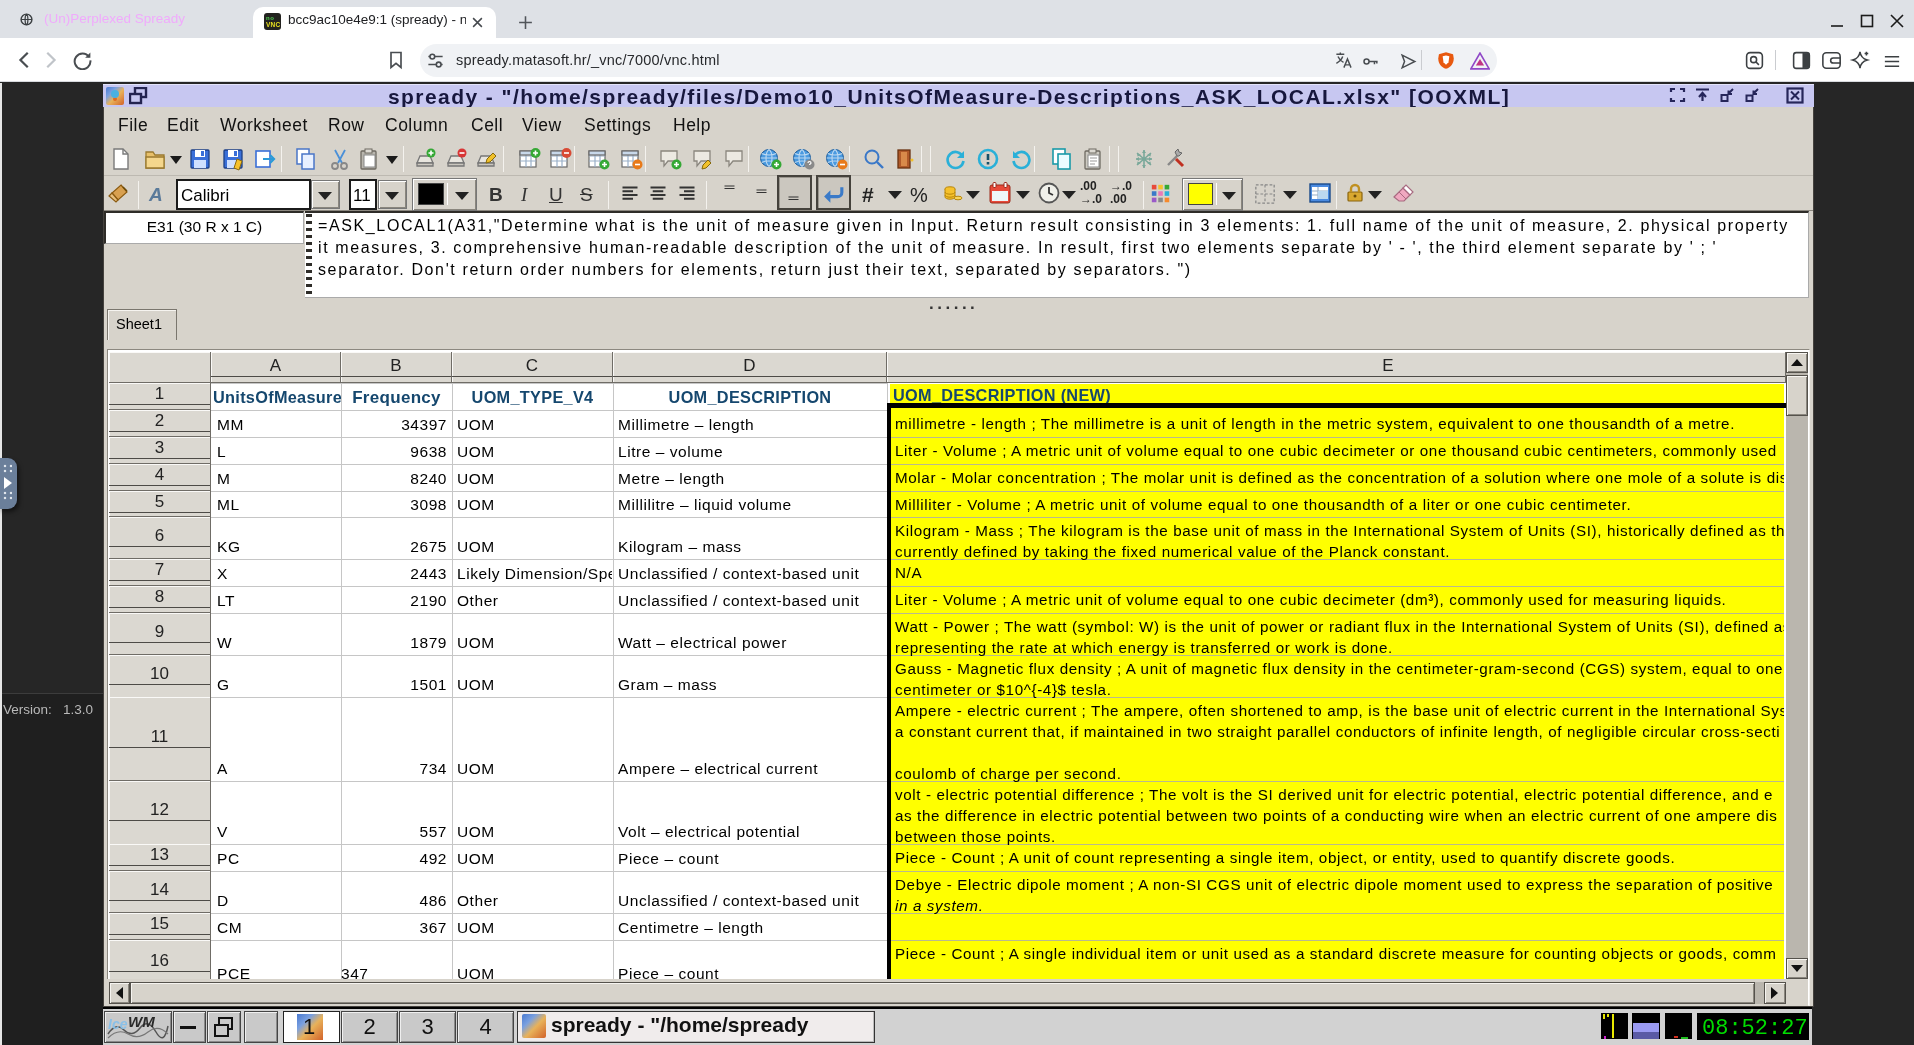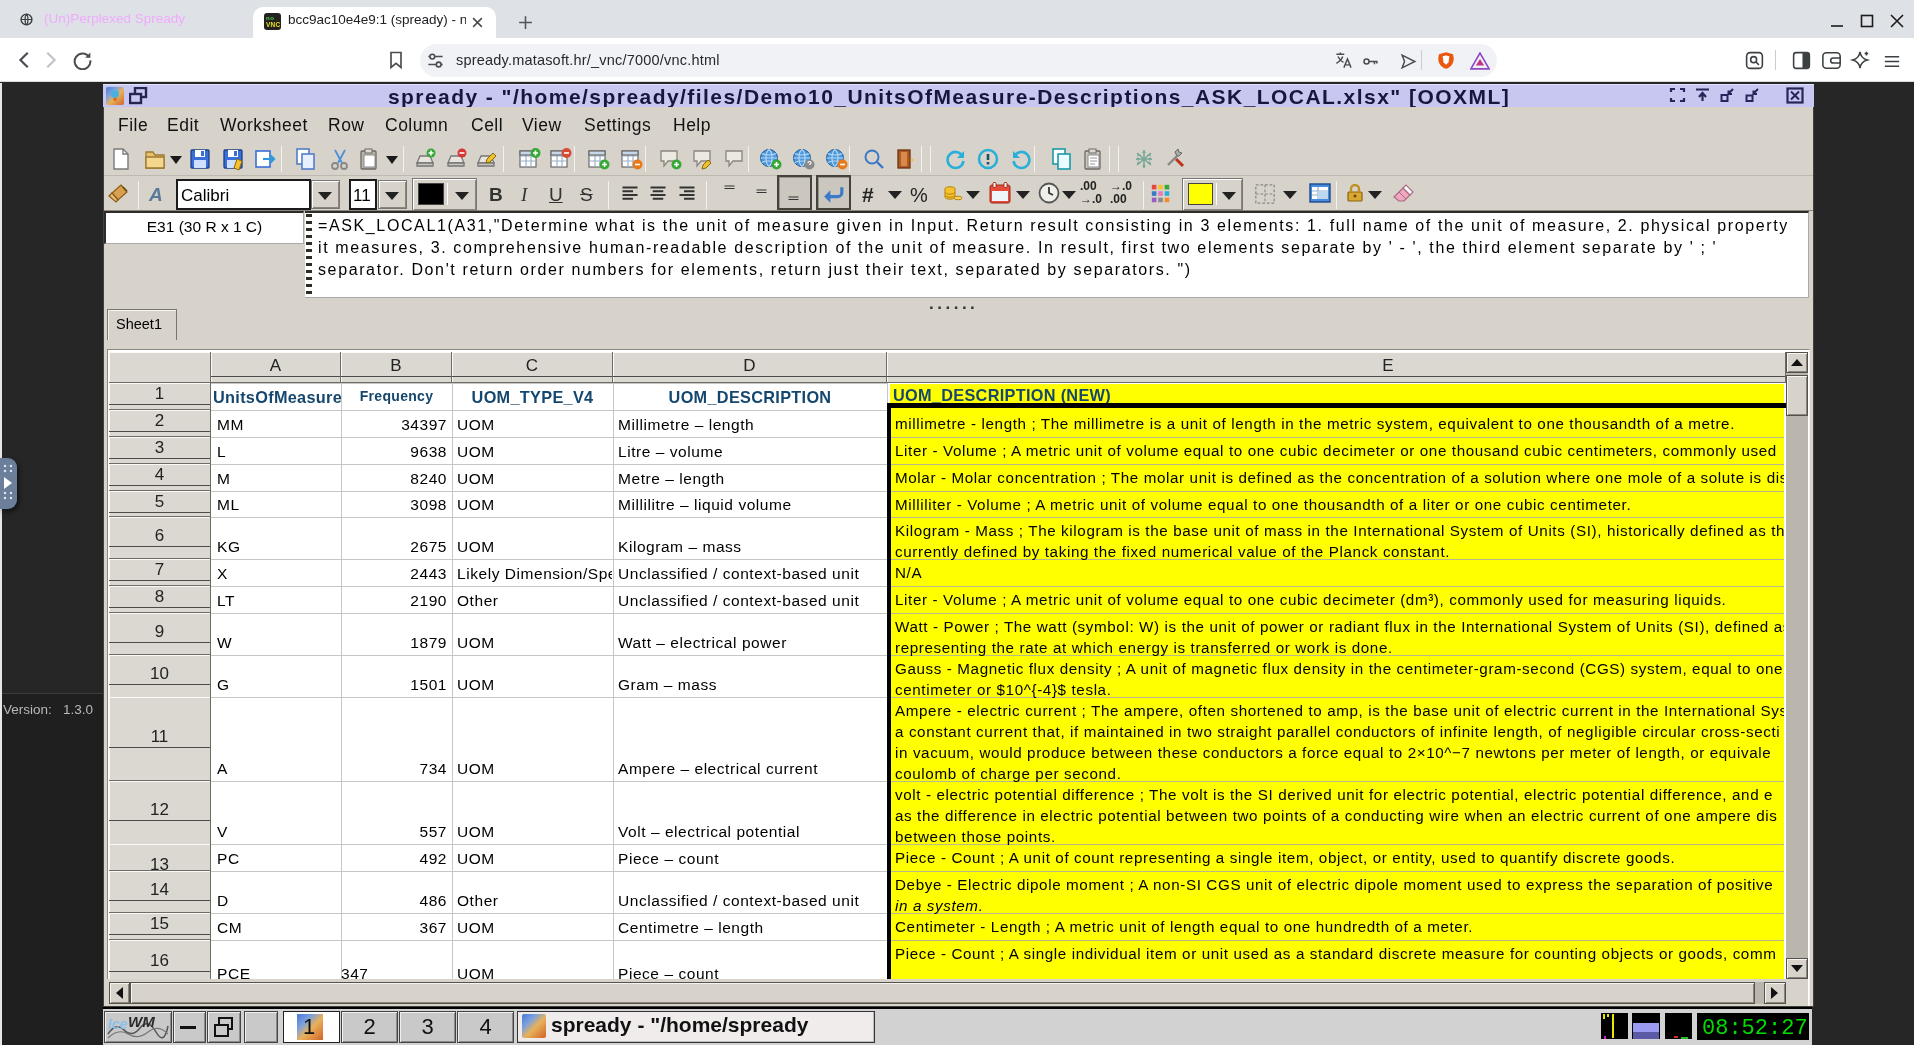--- a/index.html
+++ b/index.html
@@ -511,21 +511,21 @@
     </div>
     <div class="abs hcell" style="left:109px;top:655px;width:102px;height:48px;padding-top:9px;">
       <span class="hlbl">10</span>
     </div>
     <div class="abs hcell" style="left:109px;top:697px;width:102px;height:84px;padding-top:30px;">
       <span class="hlbl">11</span>
     </div>
     <div class="abs hcell" style="left:109px;top:781px;width:102px;height:66px;padding-top:19px;">
       <span class="hlbl">12</span>
     </div>
-    <div class="abs hcell" style="left:109px;top:844px;width:102px;height:27px;padding-top:11px;">
+    <div class="abs hcell" style="left:109px;top:844px;width:102px;height:27px;padding-top:1px;">
       <span class="hlbl">13</span>
     </div>
     <div class="abs hcell" style="left:109px;top:871px;width:102px;height:42px;padding-top:9px;">
       <span class="hlbl">14</span>
     </div>
     <div class="abs hcell" style="left:109px;top:913px;width:102px;height:27px;padding-top:1px;">
       <span class="hlbl">15</span>
     </div>
     <div class="abs hcell" style="left:109px;top:940px;width:102px;height:46px;padding-top:11px;">
       <span class="hlbl">16</span>
@@ -566,21 +566,21 @@
     <div class="abs egh" style="left:891px;top:697px;width:893px;"></div>
     <div class="abs egh" style="left:891px;top:781px;width:893px;"></div>
     <div class="abs egh" style="left:891px;top:844px;width:893px;"></div>
     <div class="abs egh" style="left:891px;top:871px;width:893px;"></div>
     <div class="abs egh" style="left:891px;top:913px;width:893px;"></div>
     <div class="abs egh" style="left:891px;top:940px;width:893px;"></div>
     <div class="abs" style="left:887px;top:403px;width:899px;height:5px;background:#000;"></div>
     <div class="abs" style="left:887px;top:403px;width:4px;height:576px;background:#000;"></div>
     <div class="abs" style="left:890px;top:383px;width:894px;height:1px;background:#fff;"></div>
     <div class="abs cell" style="left:213px;top:388px;width:128px;font-weight:bold;color:#15476e;font-size:16.3px;letter-spacing:0.3px;">UnitsOfMeasure</div>
-    <div class="abs cell" style="left:341px;top:388px;width:111px;font-weight:bold;color:#15476e;font-size:14px;letter-spacing:0.3px;text-align:center;">Frequency</div>
+    <div class="abs cell" style="left:341px;top:388px;width:111px;font-weight:bold;color:#15476e;font-size:17px;letter-spacing:0.3px;text-align:center;">Frequency</div>
     <div class="abs cell" style="left:452px;top:388px;width:161px;font-weight:bold;color:#15476e;font-size:16.3px;letter-spacing:0.3px;text-align:center;">UOM_TYPE_V4</div>
     <div class="abs cell" style="left:613px;top:388px;width:274px;font-weight:bold;color:#15476e;font-size:16.3px;letter-spacing:0.3px;text-align:center;">UOM_DESCRIPTION</div>
     <div class="abs cell" style="left:217px;top:416px;width:120px;">MM</div>
     <div class="abs cell" style="left:341px;top:416px;width:106px;text-align:right;">34397</div>
     <div class="abs cell" style="left:457px;top:416px;width:155px;">UOM</div>
     <div class="abs cell" style="left:618px;top:416px;width:266px;">Millimetre – length</div>
     <div class="abs ecell" style="left:895px;top:413px;width:889px;">millimetre - length ; The millimetre is a unit of length in the metric system, equivalent to one thousandth of a metre.</div>
     <div class="abs cell" style="left:217px;top:443px;width:120px;">L</div>
     <div class="abs cell" style="left:341px;top:443px;width:106px;text-align:right;">9638</div>
     <div class="abs cell" style="left:457px;top:443px;width:155px;">UOM</div>
@@ -623,21 +623,20 @@
     <div class="abs cell" style="left:457px;top:676px;width:155px;">UOM</div>
     <div class="abs cell" style="left:618px;top:676px;width:266px;">Gram – mass</div>
     <div class="abs ecell" style="left:895px;top:658px;width:889px;">Gauss - Magnetic flux density ; A unit of magnetic flux density in the centimeter-gram-second (CGS) system, equal to one</div>
     <div class="abs ecell" style="left:895px;top:679px;width:889px;">centimeter or $10^{-4}$ tesla.</div>
     <div class="abs cell" style="left:217px;top:760px;width:120px;">A</div>
     <div class="abs cell" style="left:341px;top:760px;width:106px;text-align:right;">734</div>
     <div class="abs cell" style="left:457px;top:760px;width:155px;">UOM</div>
     <div class="abs cell" style="left:618px;top:760px;width:266px;">Ampere – electrical current</div>
     <div class="abs ecell" style="left:895px;top:721px;width:889px;">a constant current that, if maintained in two straight parallel conductors of infinite length, of negligible circular cross-secti</div>
     <div class="abs ecell" style="left:895px;top:700px;width:889px;">Ampere - electric current ; The ampere, often shortened to amp, is the base unit of electric current in the International Sys</div>
-    <div class="abs ecell" style="left:895px;top:742px;width:889px;">in vacuum, would produce between these conductors a force equal to 2×10^−7 newtons per meter of length, or equivale</div>
     <div class="abs ecell" style="left:895px;top:763px;width:889px;">coulomb of charge per second.</div>
     <div class="abs cell" style="left:217px;top:823px;width:120px;">V</div>
     <div class="abs cell" style="left:341px;top:823px;width:106px;text-align:right;">557</div>
     <div class="abs cell" style="left:457px;top:823px;width:155px;">UOM</div>
     <div class="abs cell" style="left:618px;top:823px;width:266px;">Volt – electrical potential</div>
     <div class="abs ecell" style="left:895px;top:784px;width:889px;">volt - electric potential difference ; The volt is the SI derived unit for electric potential, electric potential difference, and e</div>
     <div class="abs ecell" style="left:895px;top:805px;width:889px;">as the difference in electric potential between two points of a conducting wire when an electric current of one ampere dis</div>
     <div class="abs ecell" style="left:895px;top:826px;width:889px;">between those points.</div>
     <div class="abs cell" style="left:217px;top:850px;width:120px;">PC</div>
     <div class="abs cell" style="left:341px;top:850px;width:106px;text-align:right;">492</div>
@@ -647,21 +646,20 @@
     <div class="abs cell" style="left:217px;top:892px;width:120px;">D</div>
     <div class="abs cell" style="left:341px;top:892px;width:106px;text-align:right;">486</div>
     <div class="abs cell" style="left:457px;top:892px;width:155px;">Other</div>
     <div class="abs cell" style="left:618px;top:892px;width:266px;">Unclassified / context-based unit</div>
     <div class="abs ecell" style="left:895px;top:874px;width:889px;">Debye - Electric dipole moment ; A non-SI CGS unit of electric dipole moment used to express the separation of positive</div>
     <div class="abs ecell" style="left:895px;top:895px;width:889px;font-style:italic;">in a system.</div>
     <div class="abs cell" style="left:217px;top:919px;width:120px;">CM</div>
     <div class="abs cell" style="left:341px;top:919px;width:106px;text-align:right;">367</div>
     <div class="abs cell" style="left:457px;top:919px;width:155px;">UOM</div>
     <div class="abs cell" style="left:618px;top:919px;width:266px;">Centimetre – length</div>
-    <div class="abs ecell" style="left:895px;top:916px;width:889px;">Centimeter - Length ; A metric unit of length equal to one hundredth of a meter.</div>
     <div class="abs cell" style="left:217px;top:965px;width:120px;">PCE</div>
     <div class="abs cell" style="left:341px;top:965px;width:106px;text-align:left;">347</div>
     <div class="abs cell" style="left:457px;top:965px;width:155px;">UOM</div>
     <div class="abs cell" style="left:618px;top:965px;width:266px;">Piece – count</div>
     <div class="abs ecell" style="left:895px;top:943px;width:889px;">Piece - Count ; A single individual item or unit used as a standard discrete measure for counting objects or goods, comm</div>
     <div class="abs" style="left:1786px;top:352px;width:22px;height:627px;background:#bab6ae;"></div>
     <div class="abs" style="left:1786px;top:352px;width:22px;height:21px;background:#d7d3cb;border:1px solid #55524c;box-shadow:inset 1px 1px 0 #f6f4f0,inset -1px -1px 0 #8a867e;"></div>
     <div class="abs" style="left:1791px;top:359px;width:0;height:0;border-left:6px solid transparent;border-right:6px solid transparent;border-bottom:7px solid #111;"></div>
     <div class="abs" style="left:1786px;top:375px;width:22px;height:41px;background:#d7d3cb;border:1px solid #55524c;box-shadow:inset 1px 1px 0 #f6f4f0,inset -1px -1px 0 #8a867e;"></div>
     <div class="abs" style="left:1786px;top:958px;width:22px;height:21px;background:#d7d3cb;border:1px solid #55524c;box-shadow:inset 1px 1px 0 #f6f4f0,inset -1px -1px 0 #8a867e;"></div>

